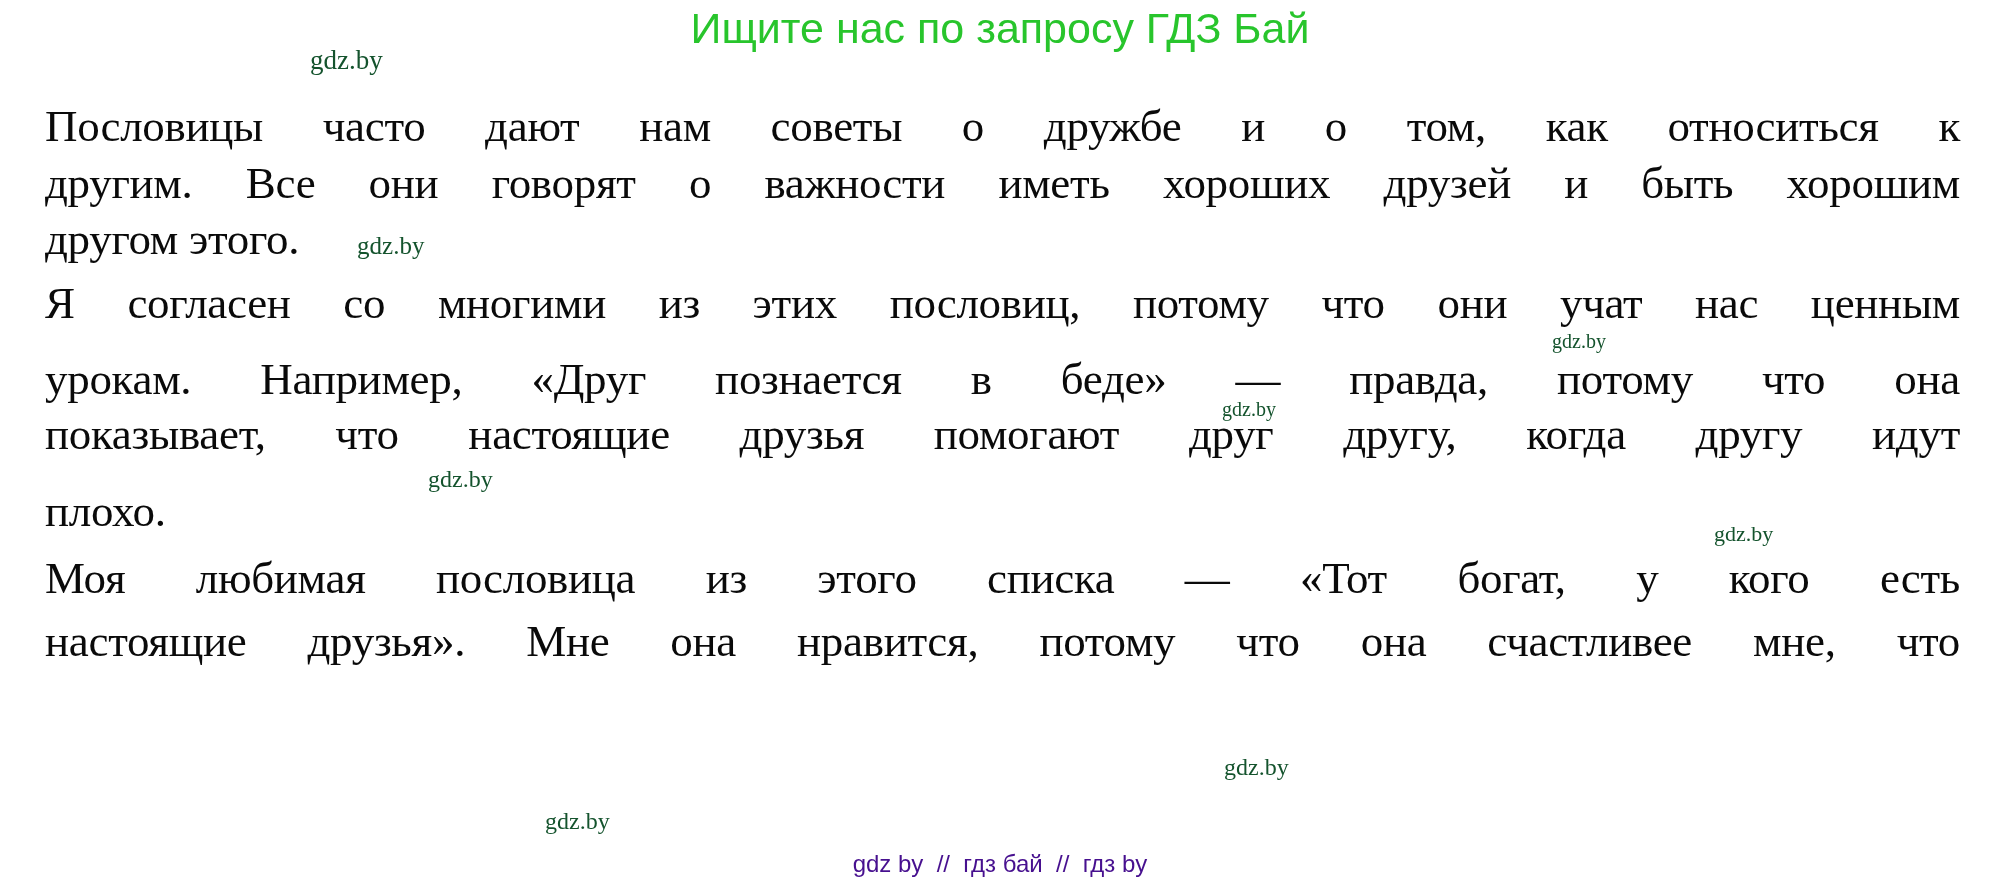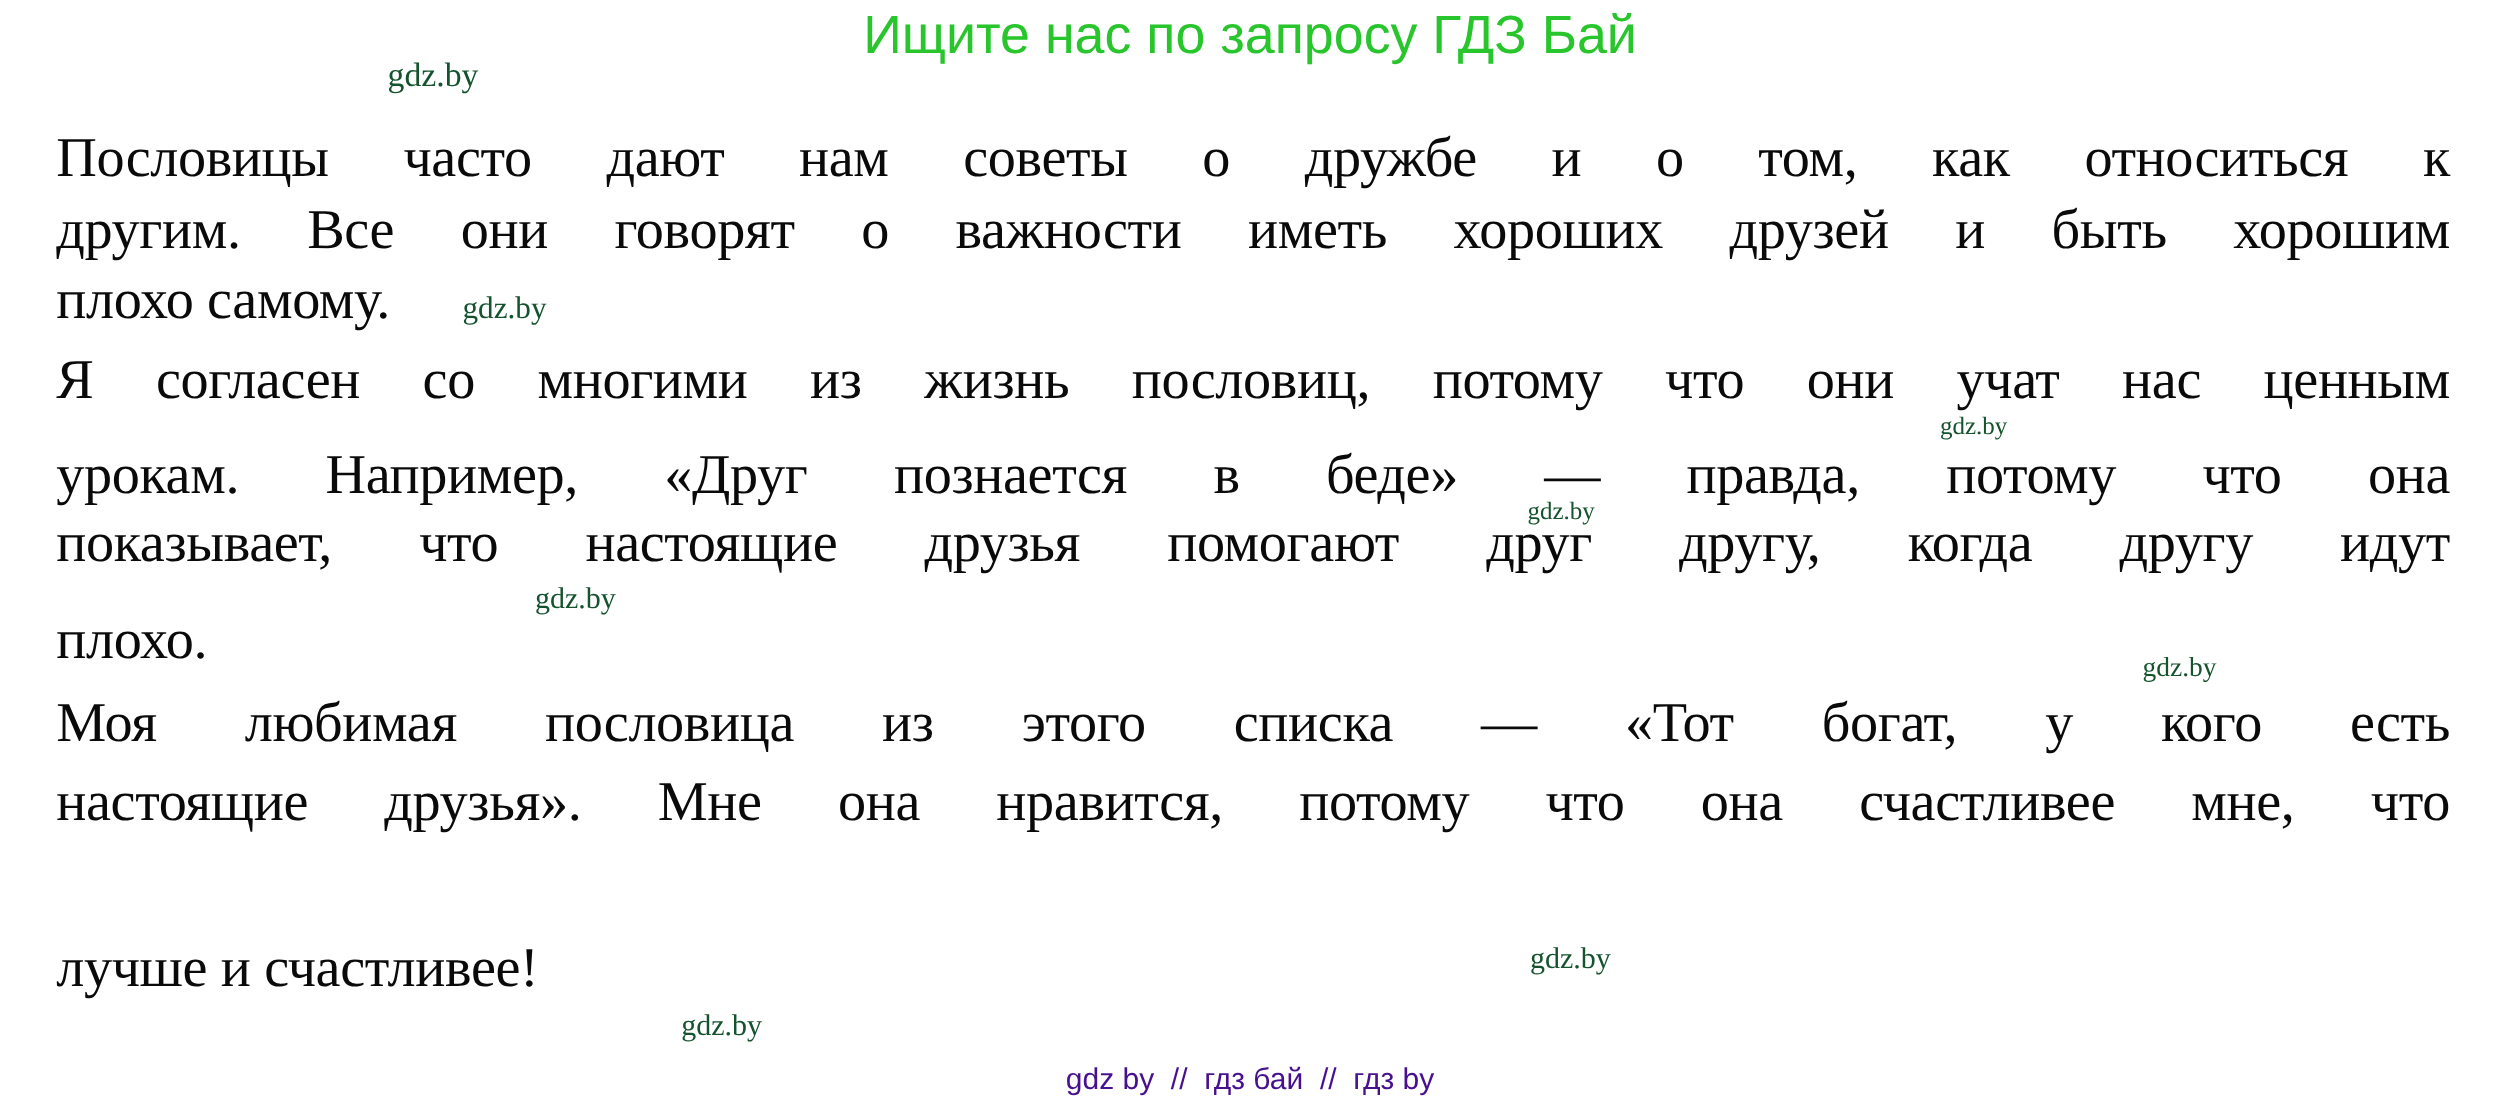--- a/index.html
+++ b/index.html
@@ -74,26 +74,25 @@
   <span class="wm wm-abs" style="left:310px; top:45px; font-size:27px;">gdz.by</span>
   <span class="wm wm-abs" style="left:1552px; top:330px; font-size:20px;">gdz.by</span>
   <span class="wm wm-abs" style="left:1222px; top:398px; font-size:20px;">gdz.by</span>
   <span class="wm wm-abs" style="left:428px; top:466px; font-size:24px;">gdz.by</span>
   <span class="wm wm-abs" style="left:1714px; top:521px; font-size:22px;">gdz.by</span>
   <span class="wm wm-abs" style="left:1224px; top:754px; font-size:24px;">gdz.by</span>
   <span class="wm wm-abs" style="left:545px; top:808px; font-size:24px;">gdz.by</span>
 
   <div class="line justify" style="top:102px"><span>Пословицы часто дают нам советы о дружбе и о том, как относиться к</span></div>
   <div class="line justify" style="top:159px"><span>другим. Все они говорят о важности иметь хороших друзей и быть хорошим</span></div>
-  <div class="line left" style="top:215px"><span>плохо самому.</span><span class="wm inline-wm">gdz.by</span></div>
+  <div class="line left" style="top:215px"><span>другом этого.</span><span class="wm inline-wm">gdz.by</span></div>
 
-  <div class="line justify" style="top:279px"><span>Я согласен со многими из жизнь пословиц, потому что они учат нас ценным</span></div>
+  <div class="line justify" style="top:279px"><span>Я согласен со многими из этих пословиц, потому что они учат нас ценным</span></div>
   <div class="line justify" style="top:355px"><span>урокам. Например, «Друг познается в беде» — правда, потому что она</span></div>
   <div class="line justify" style="top:410px"><span>показывает, что настоящие друзья помогают друг другу, когда другу идут</span></div>
   <div class="line left" style="top:487px"><span>плохо.</span></div>
 
   <div class="line justify" style="top:554px"><span>Моя любимая пословица из этого списка — «Тот богат, у кого есть</span></div>
   <div class="line justify" style="top:617px"><span>настоящие друзья». Мне она нравится, потому что она счастливее мне, что</span></div>
-  <div class="line left" style="top:750px"><span>лучше и счастливее!</span></div>
 
   <div class="site-footer">gdz by  //  гдз бай  //  гдз by</div>
 
 </div>
 
 </body></html>

